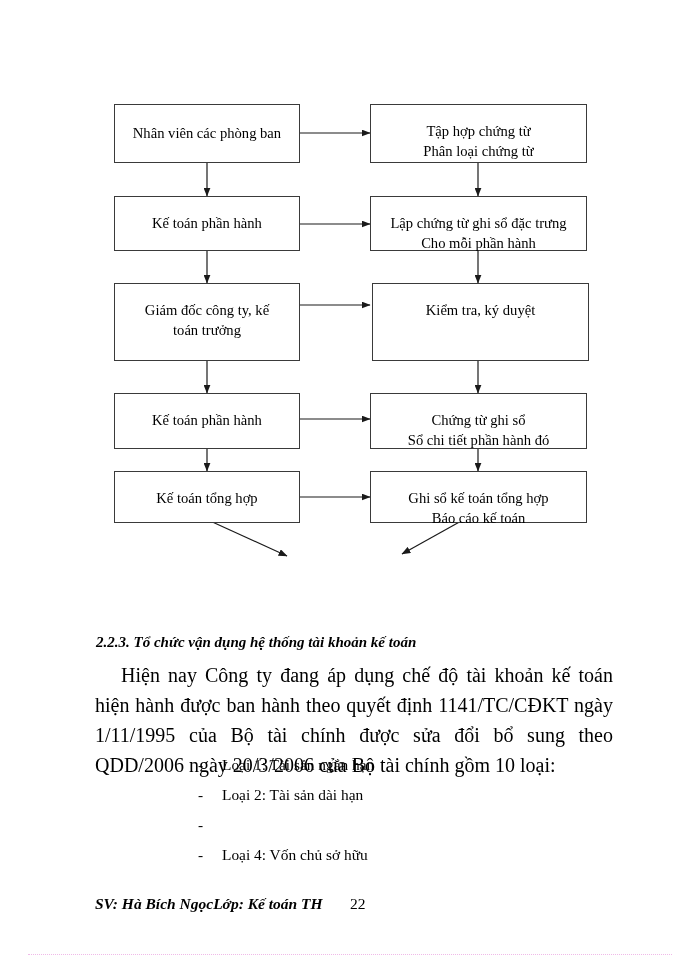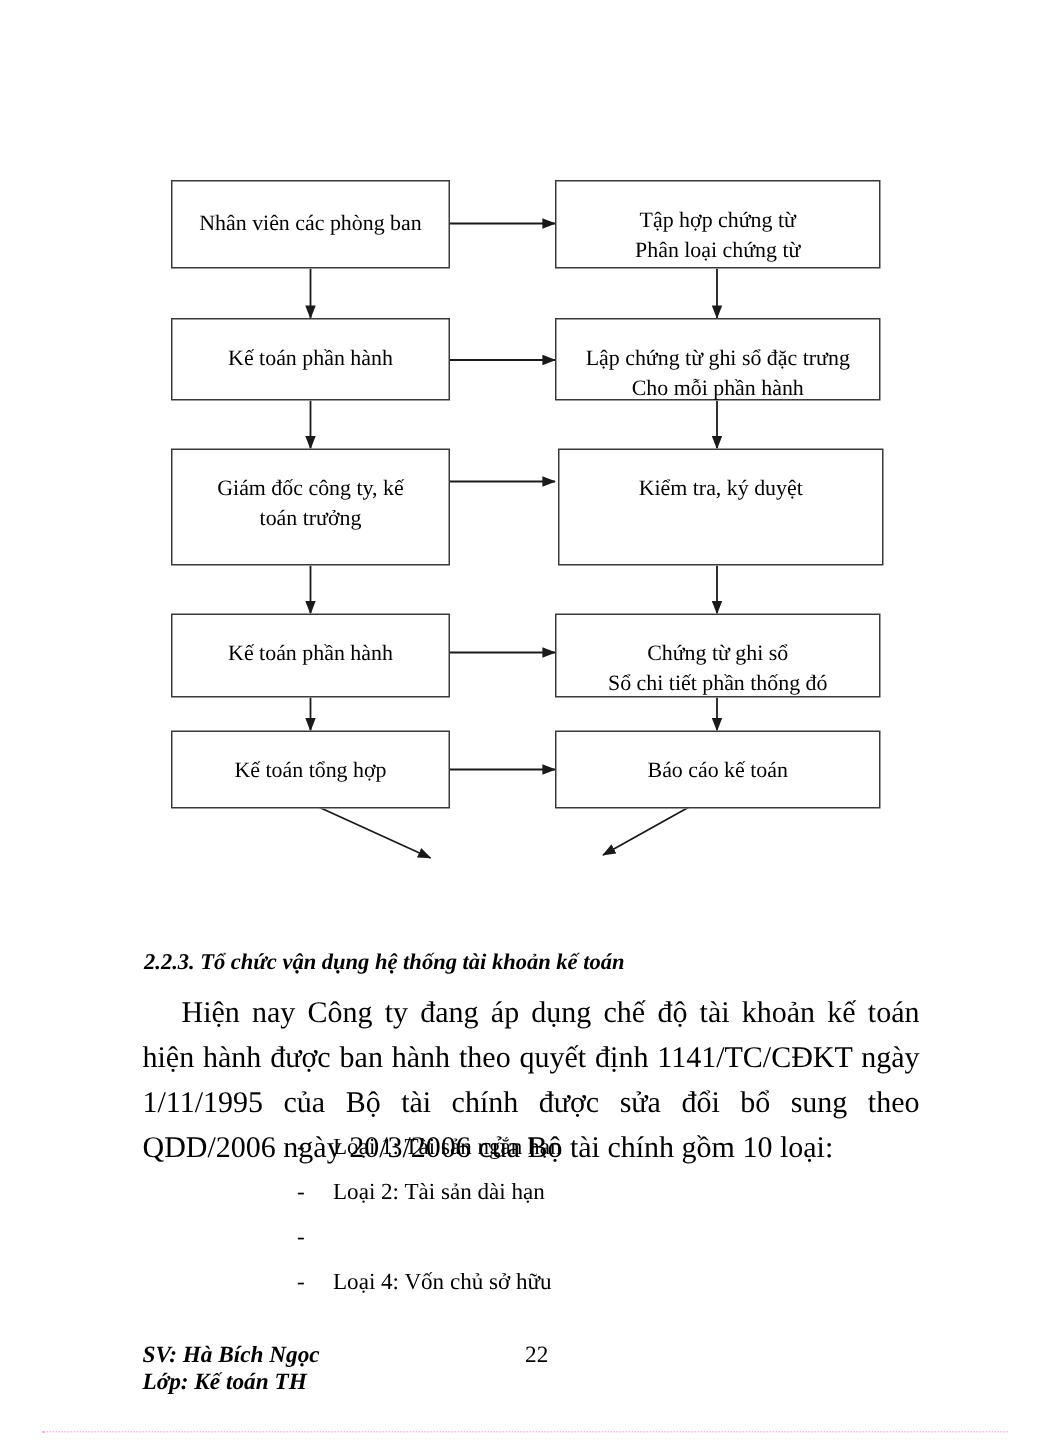--- a/index.html
+++ b/index.html
@@ -40,21 +40,20 @@
     white-space: nowrap;
   }
   .hdr-right { margin-right: 2px; }
 
   
   .flow {
     position: absolute;
     top: 0; left: 0;
     width: 696px;
     height: 620px;
-    margin-top: 16px;
   }
   .fbox {
     position: absolute;
     box-sizing: border-box;
     border: 1px solid #3a3a3a;
     background: #ffffff;
     text-align: center;
     font-size: 14.6px;
     line-height: 1.34;
     padding-top: 17px;
@@ -117,24 +116,22 @@
     font-size: 15.4px;
   }
 
   
   .ftr {
     position: absolute;
     top: 895px;
     left: 95px;
     width: 520px;
     display: flex;
-    justify-content: space-between;
     align-items: baseline;
     font-size: 15.5px;
-    flex-direction: column;
   }
   .ftr-left, .ftr-right {
     font-weight: bold;
     font-style: italic;
     white-space: nowrap;
   }
   .ftr-page {
     font-weight: normal;
     font-style: normal;
     position: absolute;
@@ -218,27 +215,28 @@
     </div>
     <div class="fbox" style="left:372px; top:283px; width:217px; height:78px;">
       <span class="ln">Kiểm tra, ký duyệt</span>
     </div>
 
     <div class="fbox" style="left:114px; top:393px; width:186px; height:56px;">
       <span class="ln">Kế toán phần hành</span>
     </div>
     <div class="fbox" style="left:370px; top:393px; width:217px; height:56px;">
       <span class="ln">Chứng từ ghi sổ</span>
-      <span class="ln">Sổ chi tiết phần thống đó</span>
+      <span class="ln">Sổ chi tiết phần hành đó</span>
     </div>
 
     <div class="fbox" style="left:114px; top:471px; width:186px; height:52px;">
       <span class="ln">Kế toán tổng hợp</span>
     </div>
     <div class="fbox" style="left:370px; top:471px; width:217px; height:52px;">
+      <span class="ln">Ghi sổ kế toán tổng hợp</span>
       <span class="ln">Báo cáo kế toán</span>
     </div>
 
   </div>
 
   <div class="sec-head">2.2.3. Tổ chức vận dụng hệ thống tài khoản kế toán</div>
 
   <div class="para">Hiện nay Công ty đang áp dụng chế độ tài khoản kế toán hiện hành được ban hành theo quyết định 1141/TC/CĐKT ngày 1/11/1995  của Bộ tài  chính được sửa đổi bổ sung theo QDD/2006 ngày 20/3/2006  của Bộ tài chính gồm 10 loại:</div>
 
   <div class="list">

